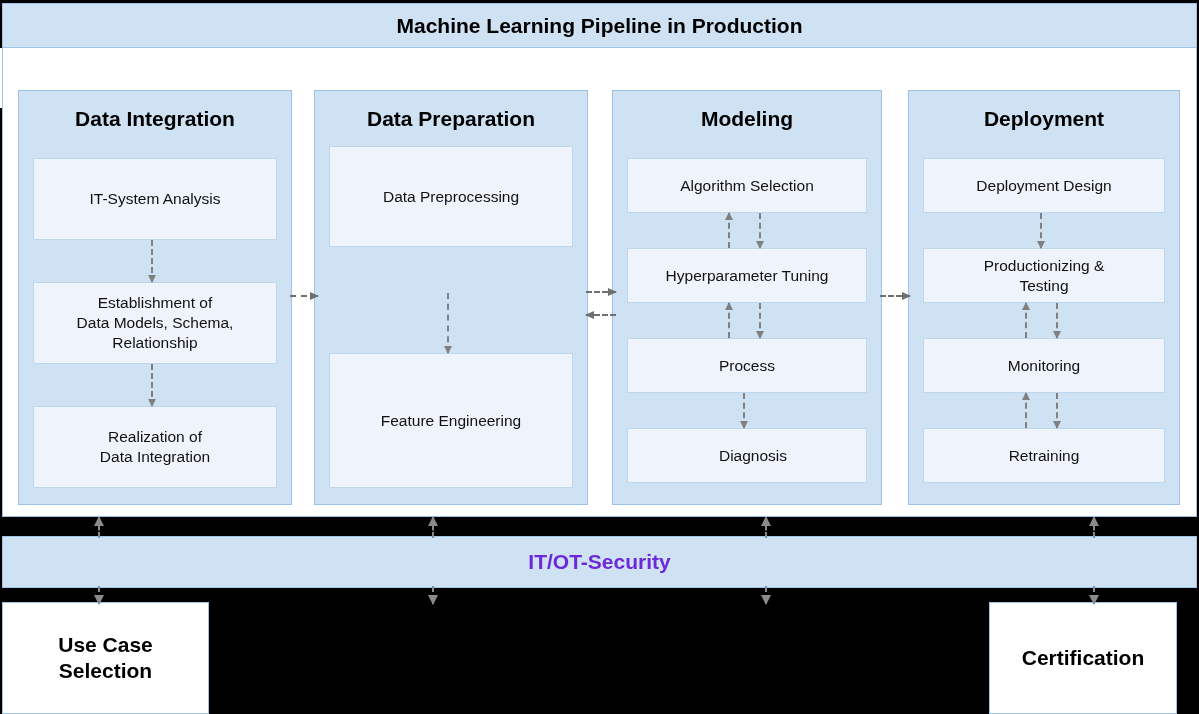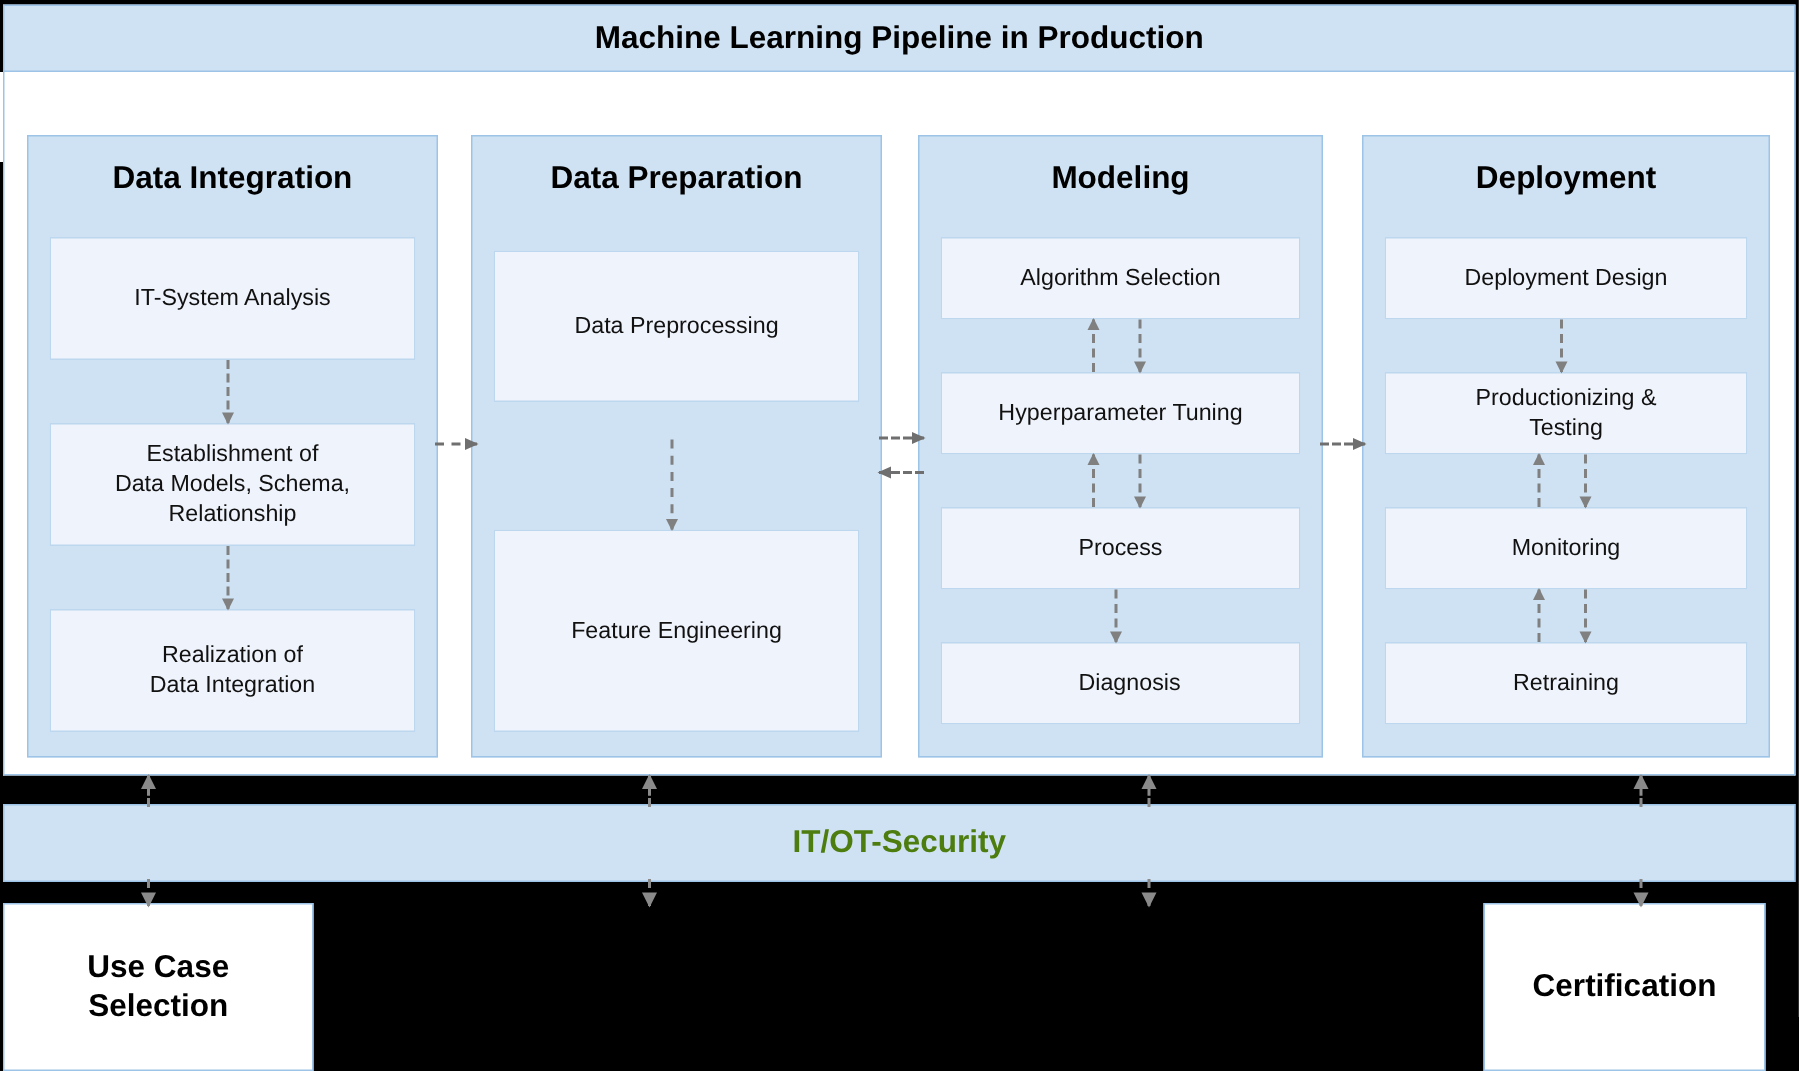--- a/index.html
+++ b/index.html
@@ -197,21 +197,21 @@
     border: 1px solid #9dc3e6;
     box-sizing: border-box;
     display: flex;
     align-items: center;
     justify-content: center;
     z-index: 5;
   }
   .security-text {
     font-size: 21px;
     font-weight: bold;
-    color: #4d7c0f;
+    color: #6d28d9;
   }
 
   
   .bottom-box {
     position: absolute;
     top: 602px;
     height: 112px;
     background: #ffffff;
     border: 1px solid #9dc3e6;
     box-sizing: border-box;
@@ -288,21 +288,21 @@
         <span class="shaft"></span>
           <span class="head-down"></span>
       </div>
       <div class="step" style="top:263px;height:82px;">Realization of<br>Data Integration</div>
     </div>
   </div>
 
   <div class="phase" id="phase-data-preparation">
     <div class="phase-title">Data Preparation</div>
     <div class="phase-body">
-      <div class="step" style="top:24px;height:101px;text-align:right;">Data Preprocessing</div>
+      <div class="step" style="top:3px;height:101px;text-align:right;">Data Preprocessing</div>
       <div class="varrow" style="left:129px;top:150px;height:60px;">
         <span class="shaft"></span>
           <span class="head-down"></span>
       </div>
       <div class="step" style="top:210px;height:135px;">Feature Engineering</div>
     </div>
   </div>
 
   <div class="phase" id="phase-modeling">
     <div class="phase-title">Modeling</div>

